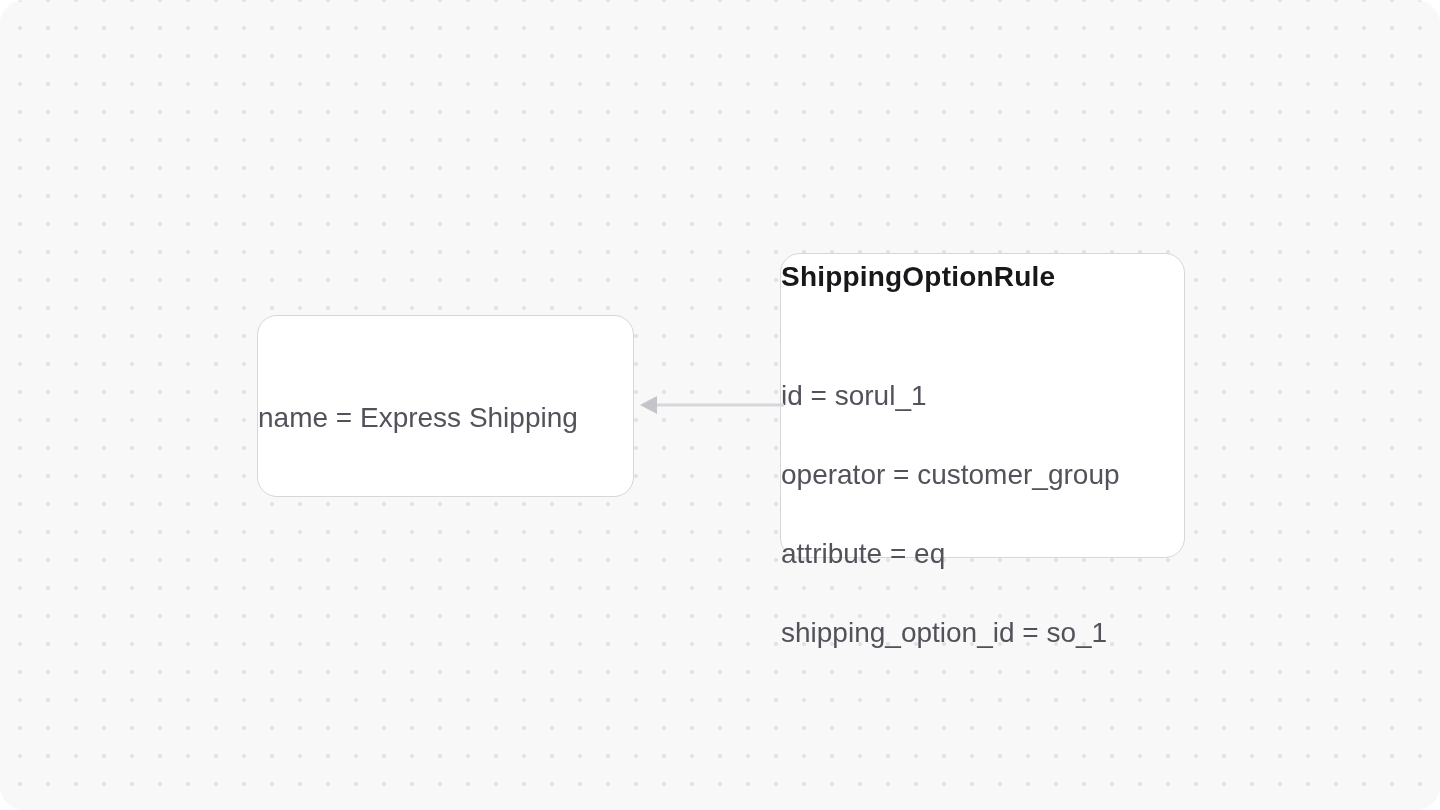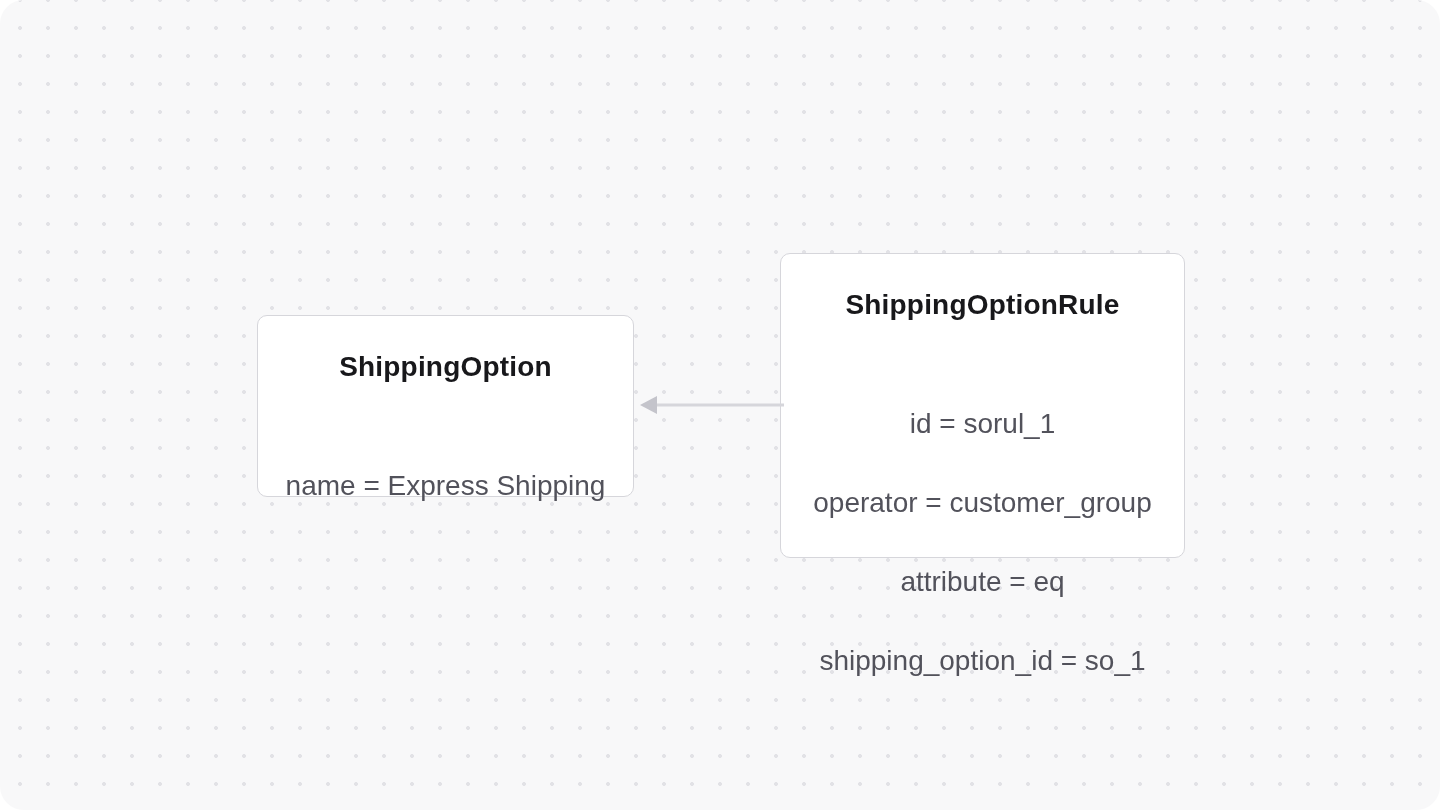--- a/index.html
+++ b/index.html
@@ -18,23 +18,23 @@
     border-radius: 24px;
     background-color: #f8f8f9;
     background-image: radial-gradient(circle, #e2e2e6 1.8px, transparent 2.2px);
     background-size: 28px 28px;
     background-position: 6px 14px;
   }
   .node {
     position: absolute;
     background: #ffffff;
     border: 1px solid #d6d6db;
-    border-radius: 10px;
-    text-align: center;
-    padding-top: 31px;
+    border-radius: 20px;
+    text-align: left;
+    padding-top: 3px;
     cursor: default;
   }
   .node-title {
     display: block;
     font-size: 28px;
     line-height: 40px;
     font-weight: 600;
     color: #18181b;
     letter-spacing: 0.2px;
   }
@@ -70,21 +70,20 @@
     height: 26px;
     pointer-events: none;
   }
 </style>
 </head>
 <body>
 
 <div class="canvas">
 
   <div class="node" id="node-shipping-option">
-    <span class="node-title">ShippingOption</span>
     <span class="node-spacer"></span>
     <span class="node-field">name = Express Shipping</span>
   </div>
 
   <div class="node" id="node-shipping-option-rule">
     <span class="node-title">ShippingOptionRule</span>
     <span class="node-spacer"></span>
     <span class="node-field">id = sorul_1</span>
     <span class="node-field">operator = customer_group</span>
     <span class="node-field">attribute = eq</span>

